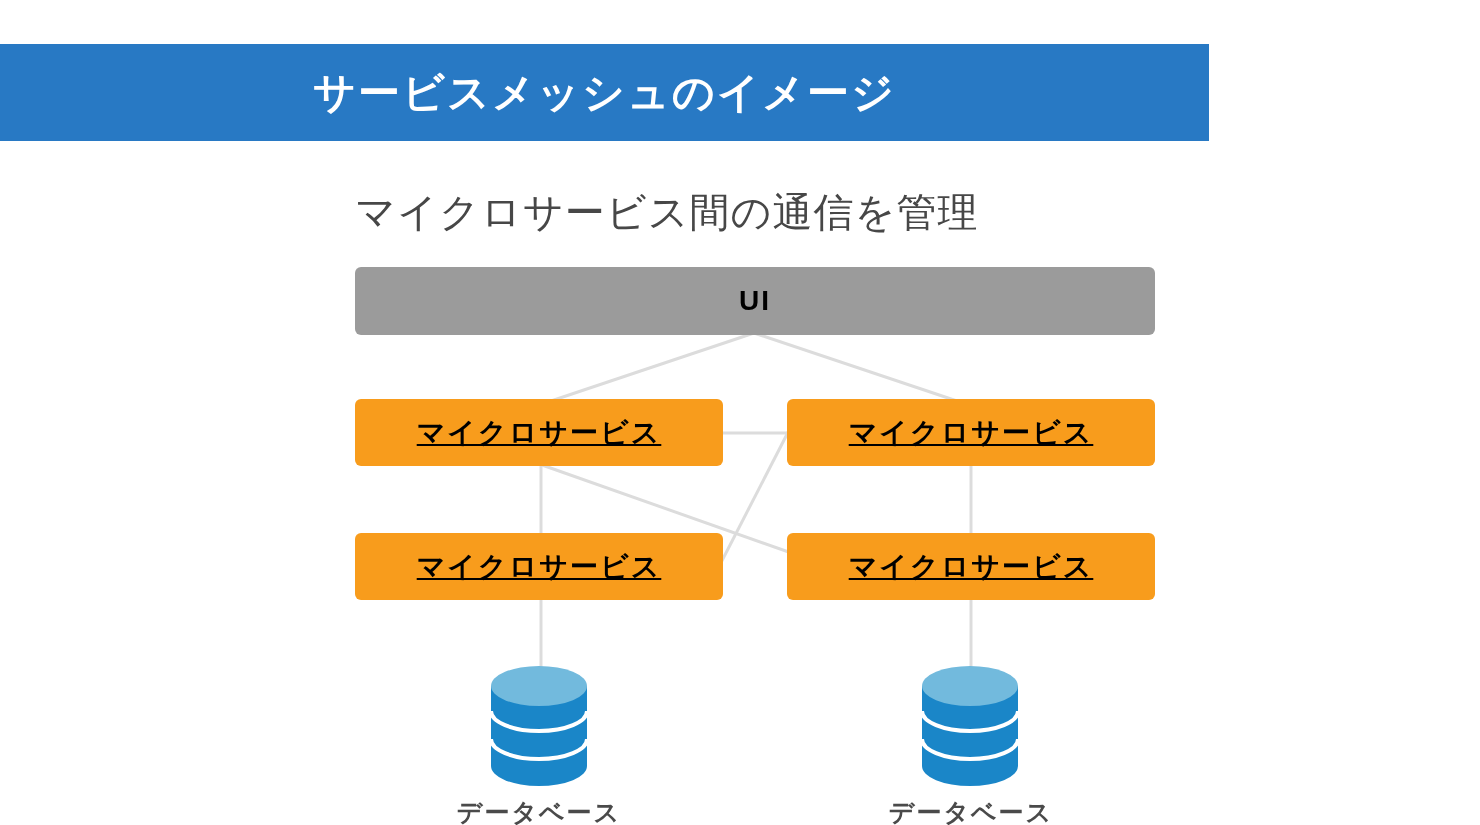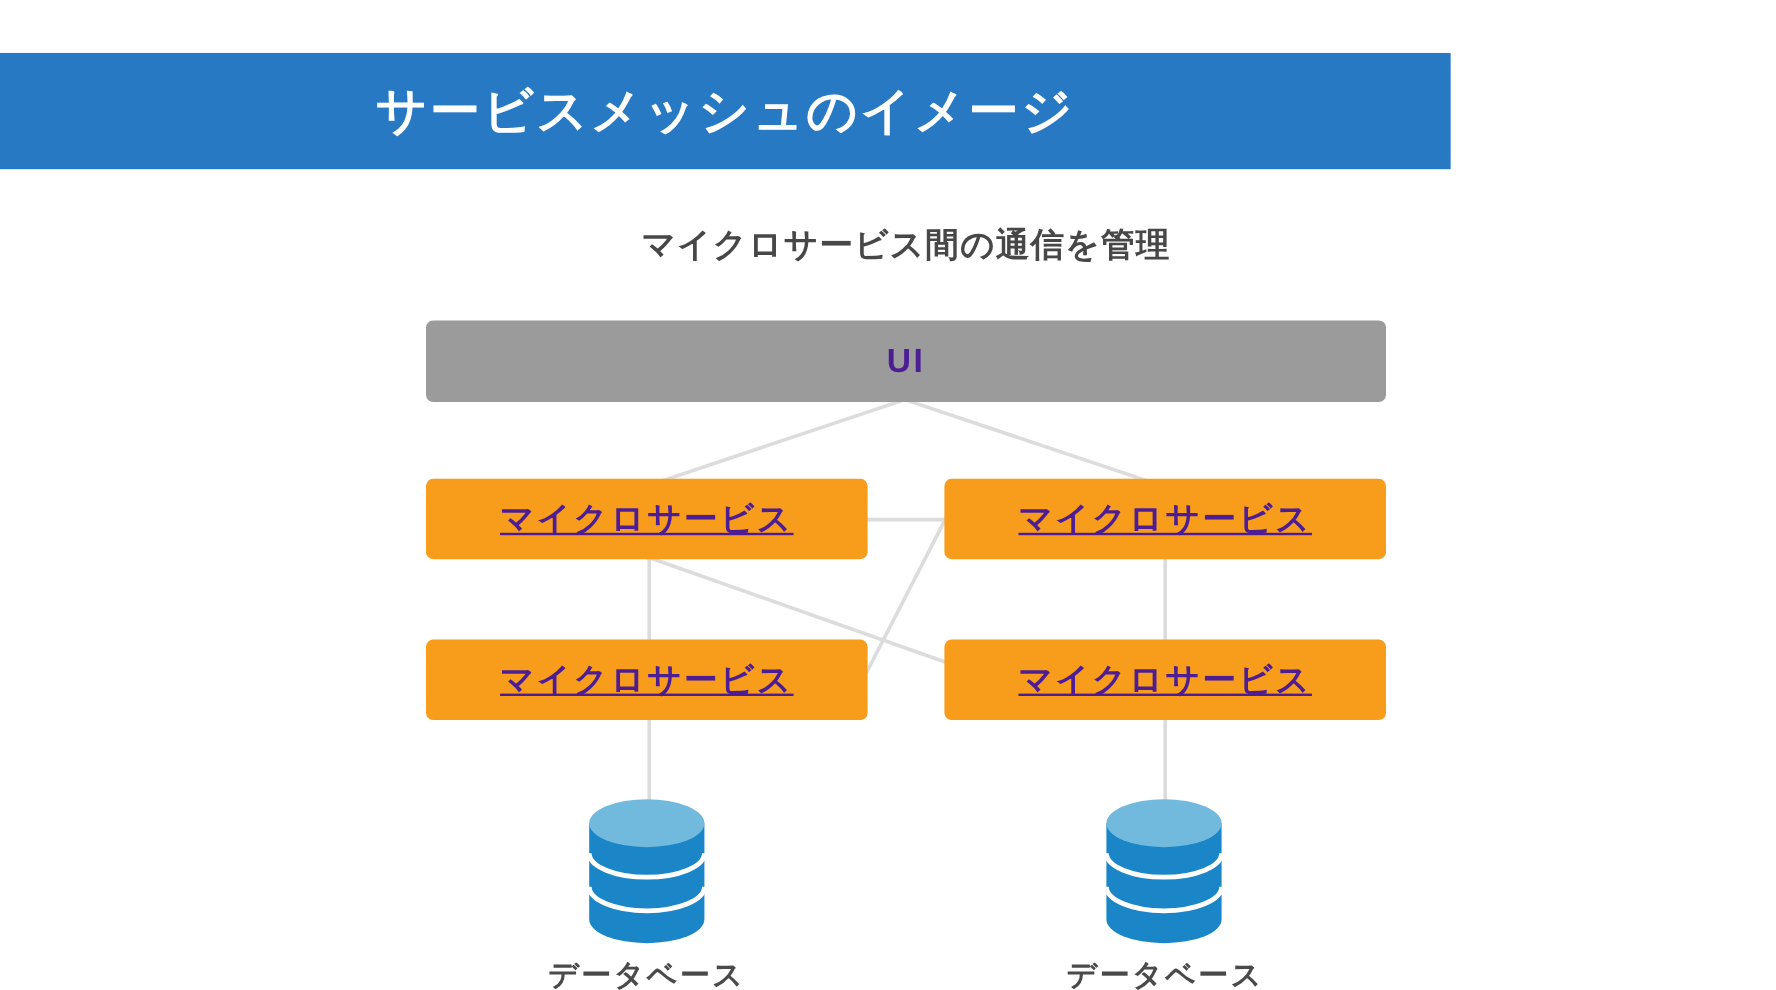--- a/index.html
+++ b/index.html
@@ -33,23 +33,22 @@
     font-size: 42px;
     font-weight: bold;
     letter-spacing: 2px;
   }
   
   .subtitle {
     position: absolute;
     left: 355px;
     width: 800px;
     top: 141px;
-    text-align: center;
-    font-size: 28px;
-    font-weight: bold;
+    font-size: 40px;
+    font-weight: normal;
     color: var(--subtitle-text, #474747);
     letter-spacing: 1px;
   }
   
   svg.connectors {
     position: absolute;
     left: 0; top: 0;
     z-index: 1;
   }
   svg.connectors line {
@@ -57,21 +56,21 @@
     stroke-width: 3;
   }
   
   .box {
     position: absolute;
     z-index: 2;
     border-radius: 6px;
     display: flex;
     align-items: center;
     justify-content: center;
-    color: #4c1d95;
+    color: #000000;
     font-weight: bold;
     font-size: 28px;
     letter-spacing: 2px;
   }
   .box-ui {
     left: 355px; top: 223px;
     width: 800px; height: 68px;
     background: var(--ui-box-bg, #9b9b9b);
   }
   .box-ms {

